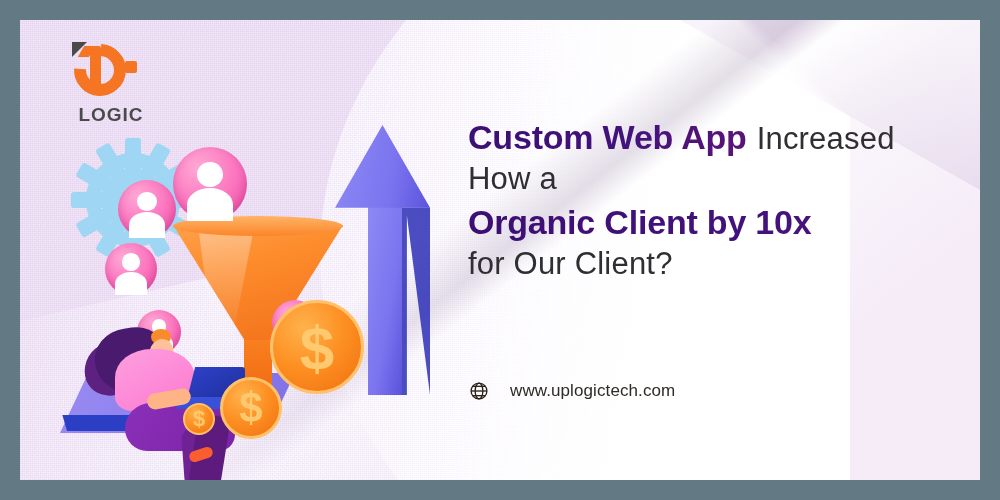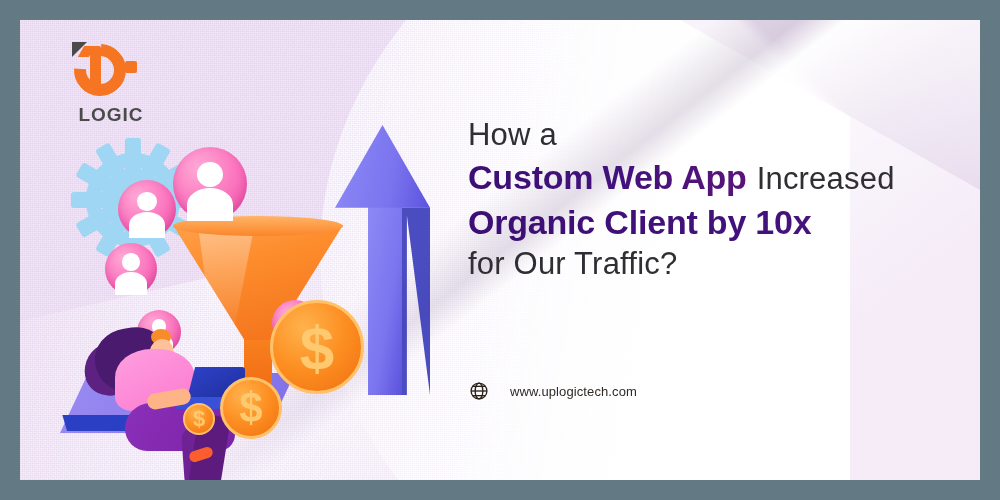--- a/index.html
+++ b/index.html
@@ -328,21 +328,21 @@
   .c-row{
     display:flex; align-items:center;
     margin-bottom:14px;
   }
   .c-ico{
     width:22px; height:22px; margin-right:20px;
     display:flex; align-items:center; justify-content:center;
     color:#2b2118;
   }
   .c-txt{
-    font-size:13px; color:#2f2a26; letter-spacing:.1px;
+    font-size:17px; color:#2f2a26; letter-spacing:.1px;
     font-family:"Liberation Sans", sans-serif;
   }
 </style>
 </head>
 <body>
 
 <div id="banner-frame">
   <div id="banner-card">
 
     <div class="bg-base"></div>
@@ -444,27 +444,27 @@
       </div>
       <div class="ill coin c2">
         <div class="coin-face">$</div>
       </div>
       <div class="ill coin c1">
         <div class="coin-face">$</div>
       </div>
     </div>
 
     <div id="headline">
-      <div class="hl-line hl-light">How a</div>
       <div class="hl-line hl-row">
         <span class="hl-bold">Custom Web App</span>
         <span class="hl-light">Increased</span>
       </div>
+      <div class="hl-line hl-light">How a</div>
       <div class="hl-line hl-bold">Organic Client by 10x</div>
-      <div class="hl-line hl-light">for Our Traffic?</div>
+      <div class="hl-line hl-light">for Our Client?</div>
     </div>
 
     <div id="contact">
       <div class="c-row">
         <span class="c-ico">
           <svg width="20" height="20" viewBox="0 0 24 24" fill="none" stroke="#2b2118" stroke-width="1.6">
             <circle cx="12" cy="12" r="9.5"></circle>
             <ellipse cx="12" cy="12" rx="4.6" ry="9.5"></ellipse>
             <line x1="2.5" y1="12" x2="21.5" y2="12"></line>
             <line x1="4.2" y1="6.4" x2="19.8" y2="6.4"></line>

